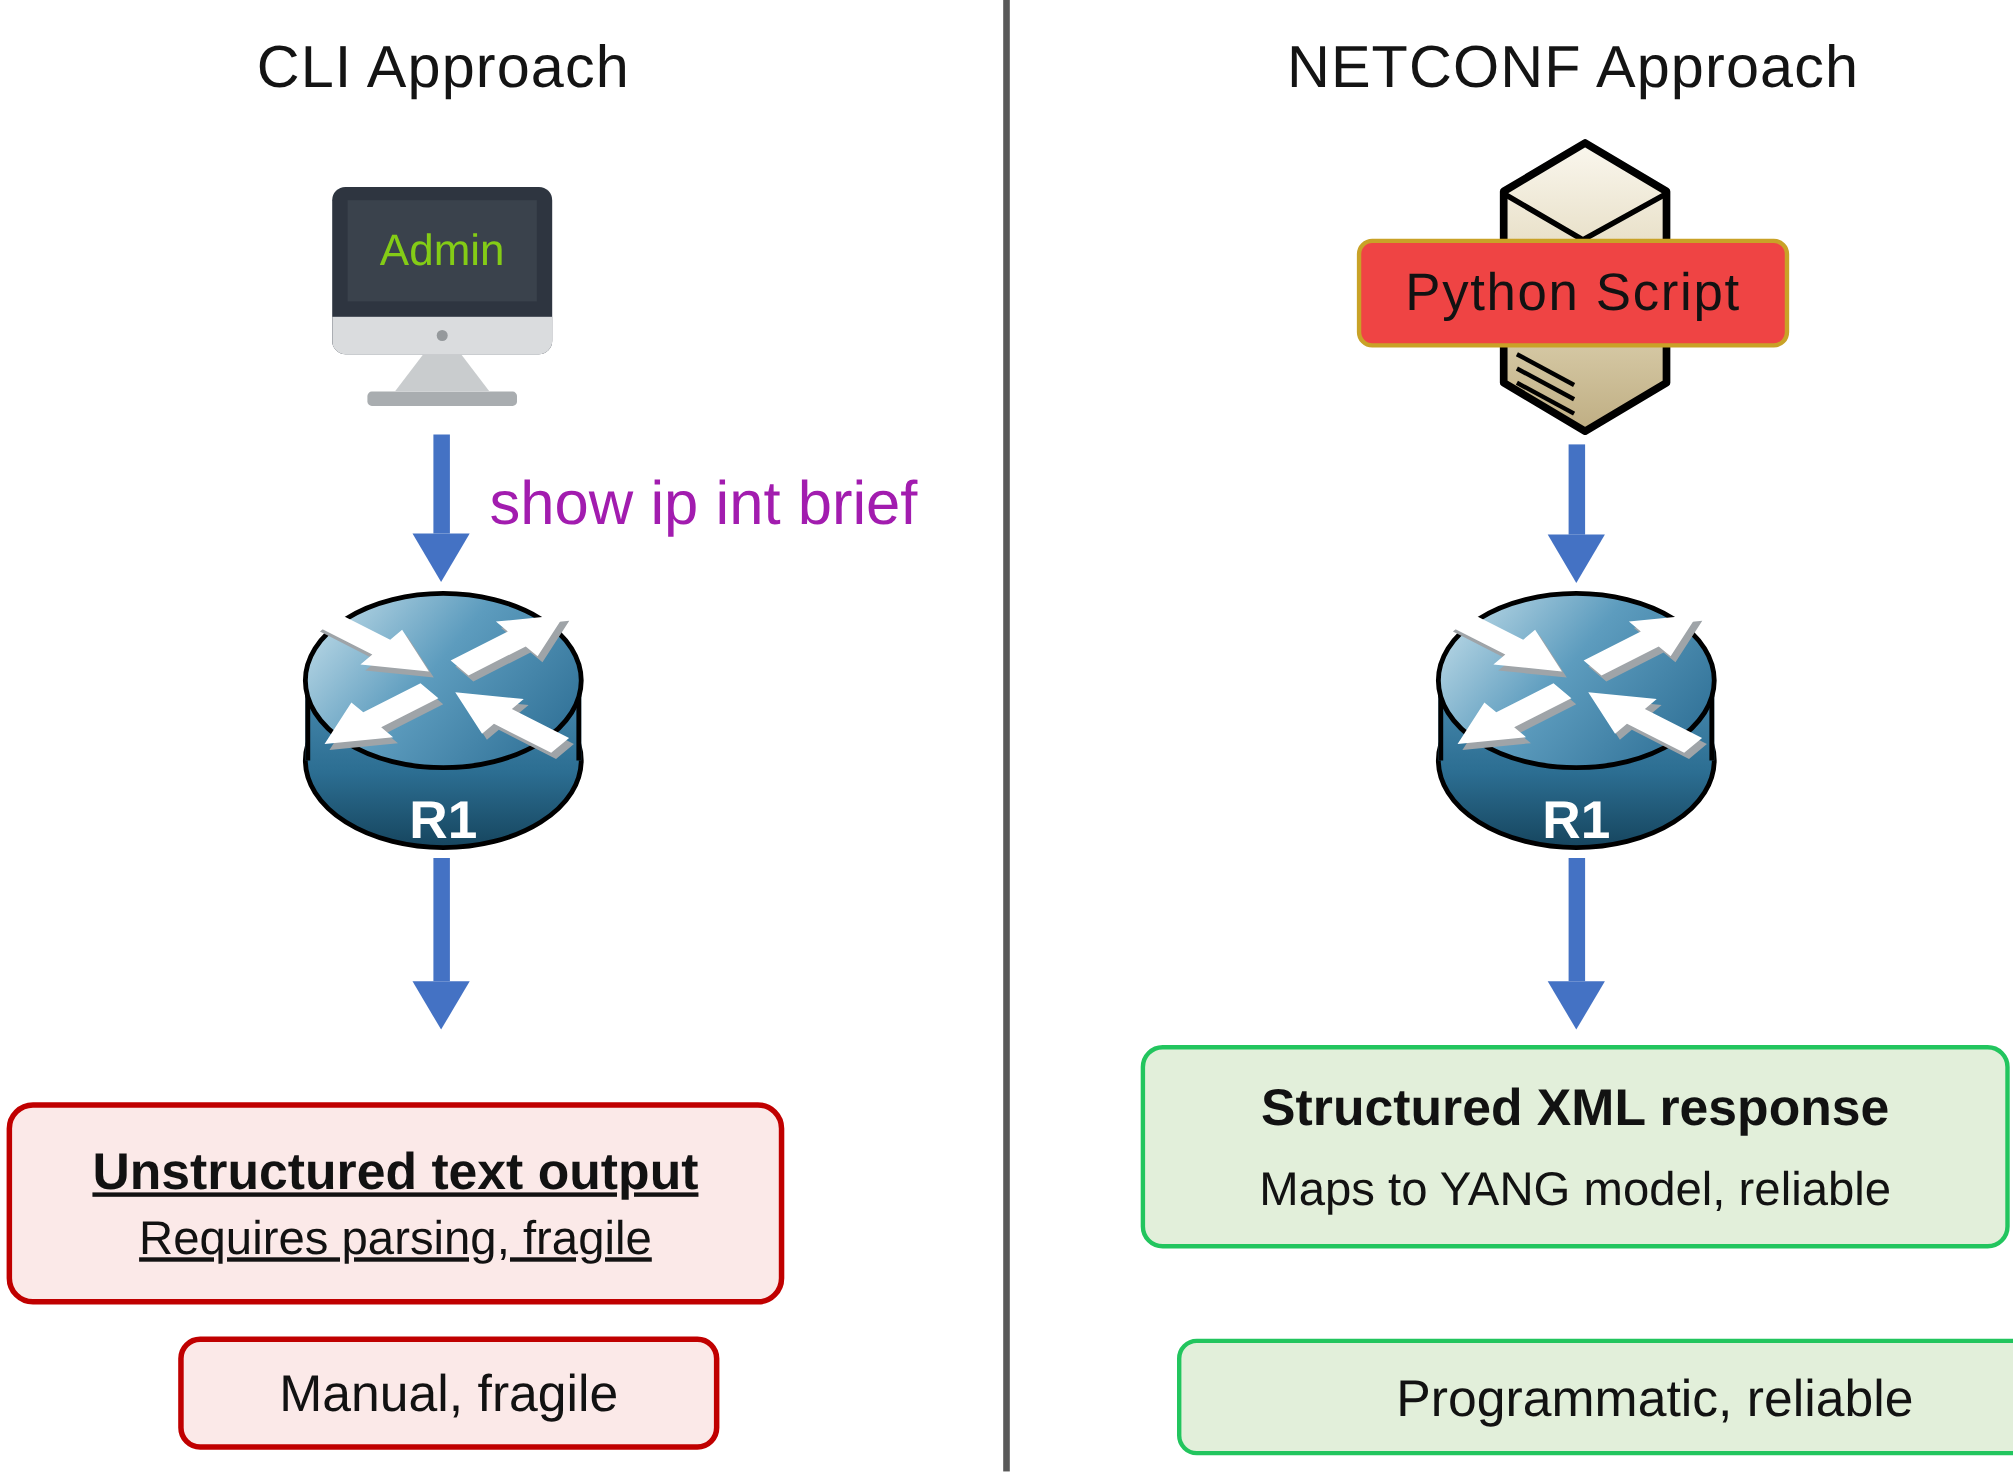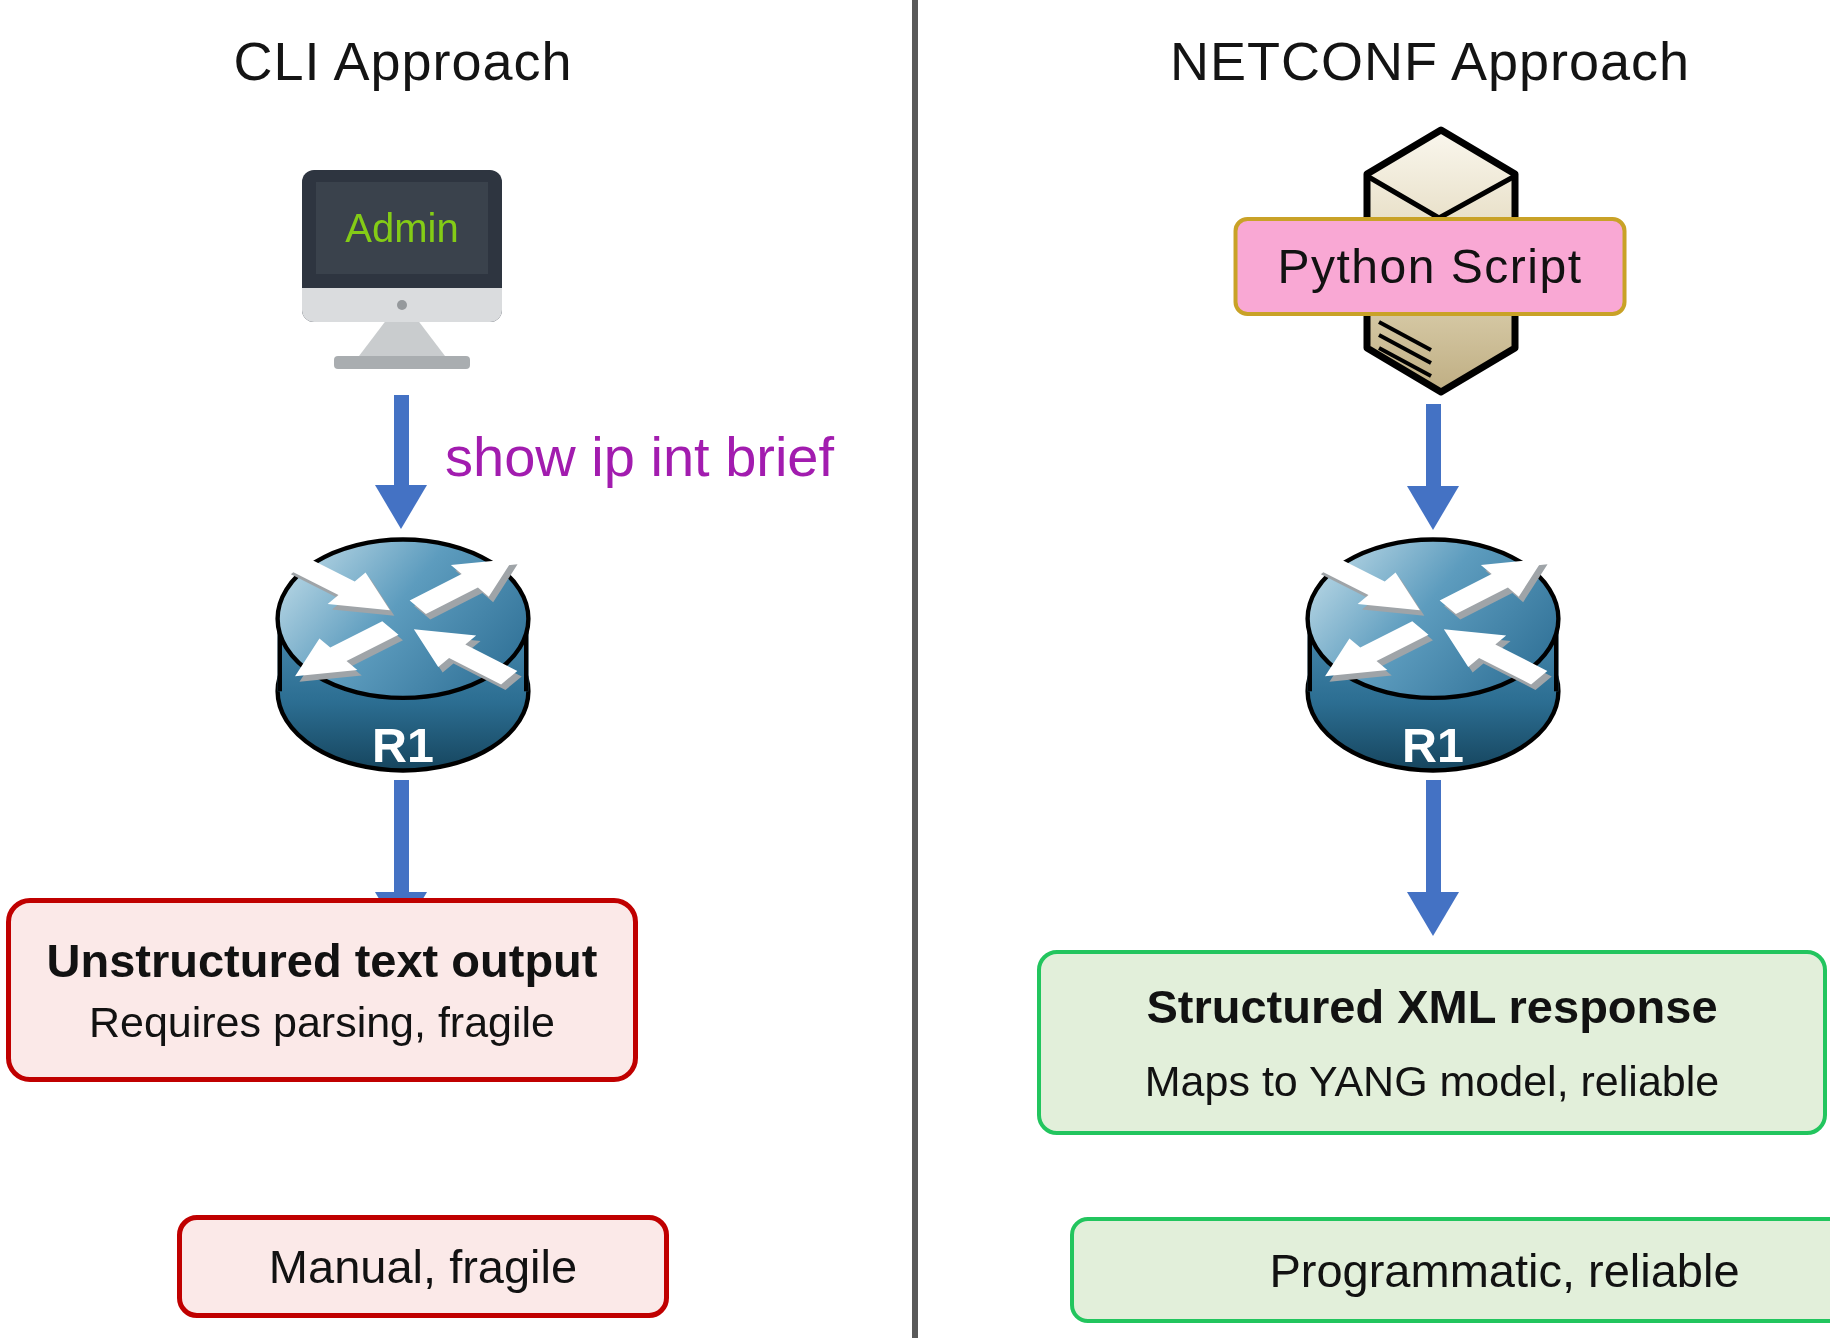--- a/index.html
+++ b/index.html
@@ -33,21 +33,21 @@
   .cmd-label{position:absolute;font-size:56px;color:#a21caf;white-space:nowrap;}
 
   
   .router{position:absolute;width:264px;height:240px;}
   .router text{font-weight:bold;font-size:44px;fill:#ffffff;font-family:"Liberation Sans","DejaVu Sans",sans-serif;}
 
   
   .server{position:absolute;left:1441px;top:122px;width:212px;height:278px;}
 
   
-  .badge{position:absolute;left:1430px;top:217px;background:#f9a8d4;border:4px solid #C9A227;border-radius:14px;
+  .badge{position:absolute;left:1430px;top:217px;background:#ef4444;border:4px solid #C9A227;border-radius:14px;
          padding:18px 40px;font-size:48px;letter-spacing:1.5px;white-space:nowrap;z-index:3;}
 
   
   .big-box{position:absolute;display:flex;flex-direction:column;align-items:center;justify-content:center;gap:10px;
            box-sizing:border-box;}
   .pink{background:#FBE9E8;border:5px solid #C00000;border-radius:24px;}
   .green{background:#E2EFDA;border:4px solid #22c55e;border-radius:20px;gap:23px;}
   .box-title{font-size:47px;font-weight:700;white-space:nowrap;}
   .box-sub{font-size:43px;white-space:nowrap;}
   .summary{position:absolute;display:flex;align-items:center;justify-content:center;font-size:47px;
@@ -123,26 +123,26 @@
       </g>
     </g>
     <text x="120" y="206" text-anchor="middle">R1</text>
   </svg>
 
   <div class="arrow center" style="left:401px;top:780px;">
     <div class="shaft" style="height:112px;"></div>
     <div class="head"></div>
   </div>
 
-  <div class="big-box pink" style="left:6px;top:898px;width:632px;height:184px;">
+  <div class="big-box pink" style="left:6px;top:1002px;width:707px;height:184px;text-decoration:underline;">
     <div class="box-title">Unstructured text output</div>
     <div class="box-sub">Requires parsing, fragile</div>
   </div>
 
-  <div class="summary pink" style="left:177px;top:1215px;width:492px;height:103px;border-radius:20px;">Manual, fragile</div>
+  <div class="summary pink" style="left:162px;top:1215px;width:492px;height:103px;border-radius:20px;">Manual, fragile</div>
 
   <div class="col-title center" style="left:1430px;">NETCONF Approach</div>
 
   <svg class="server center" viewBox="0 0 212 278">
     <path d="M106,8 L180,52 L180,226 L106,270 L32,226 L32,52 Z" fill="url(#gradServer)" stroke="#000" stroke-width="7" stroke-linejoin="round"></path>
     <path d="M32,54 L104,96 L180,54" fill="none" stroke="#000" stroke-width="5" stroke-linejoin="round"></path>
     <line x1="104" y1="96" x2="104" y2="160" stroke="#000" stroke-width="4"></line>
     <g stroke="#000" stroke-width="4">
       <line x1="44" y1="200" x2="96" y2="228"></line>
       <line x1="44" y1="213" x2="96" y2="241"></line>

